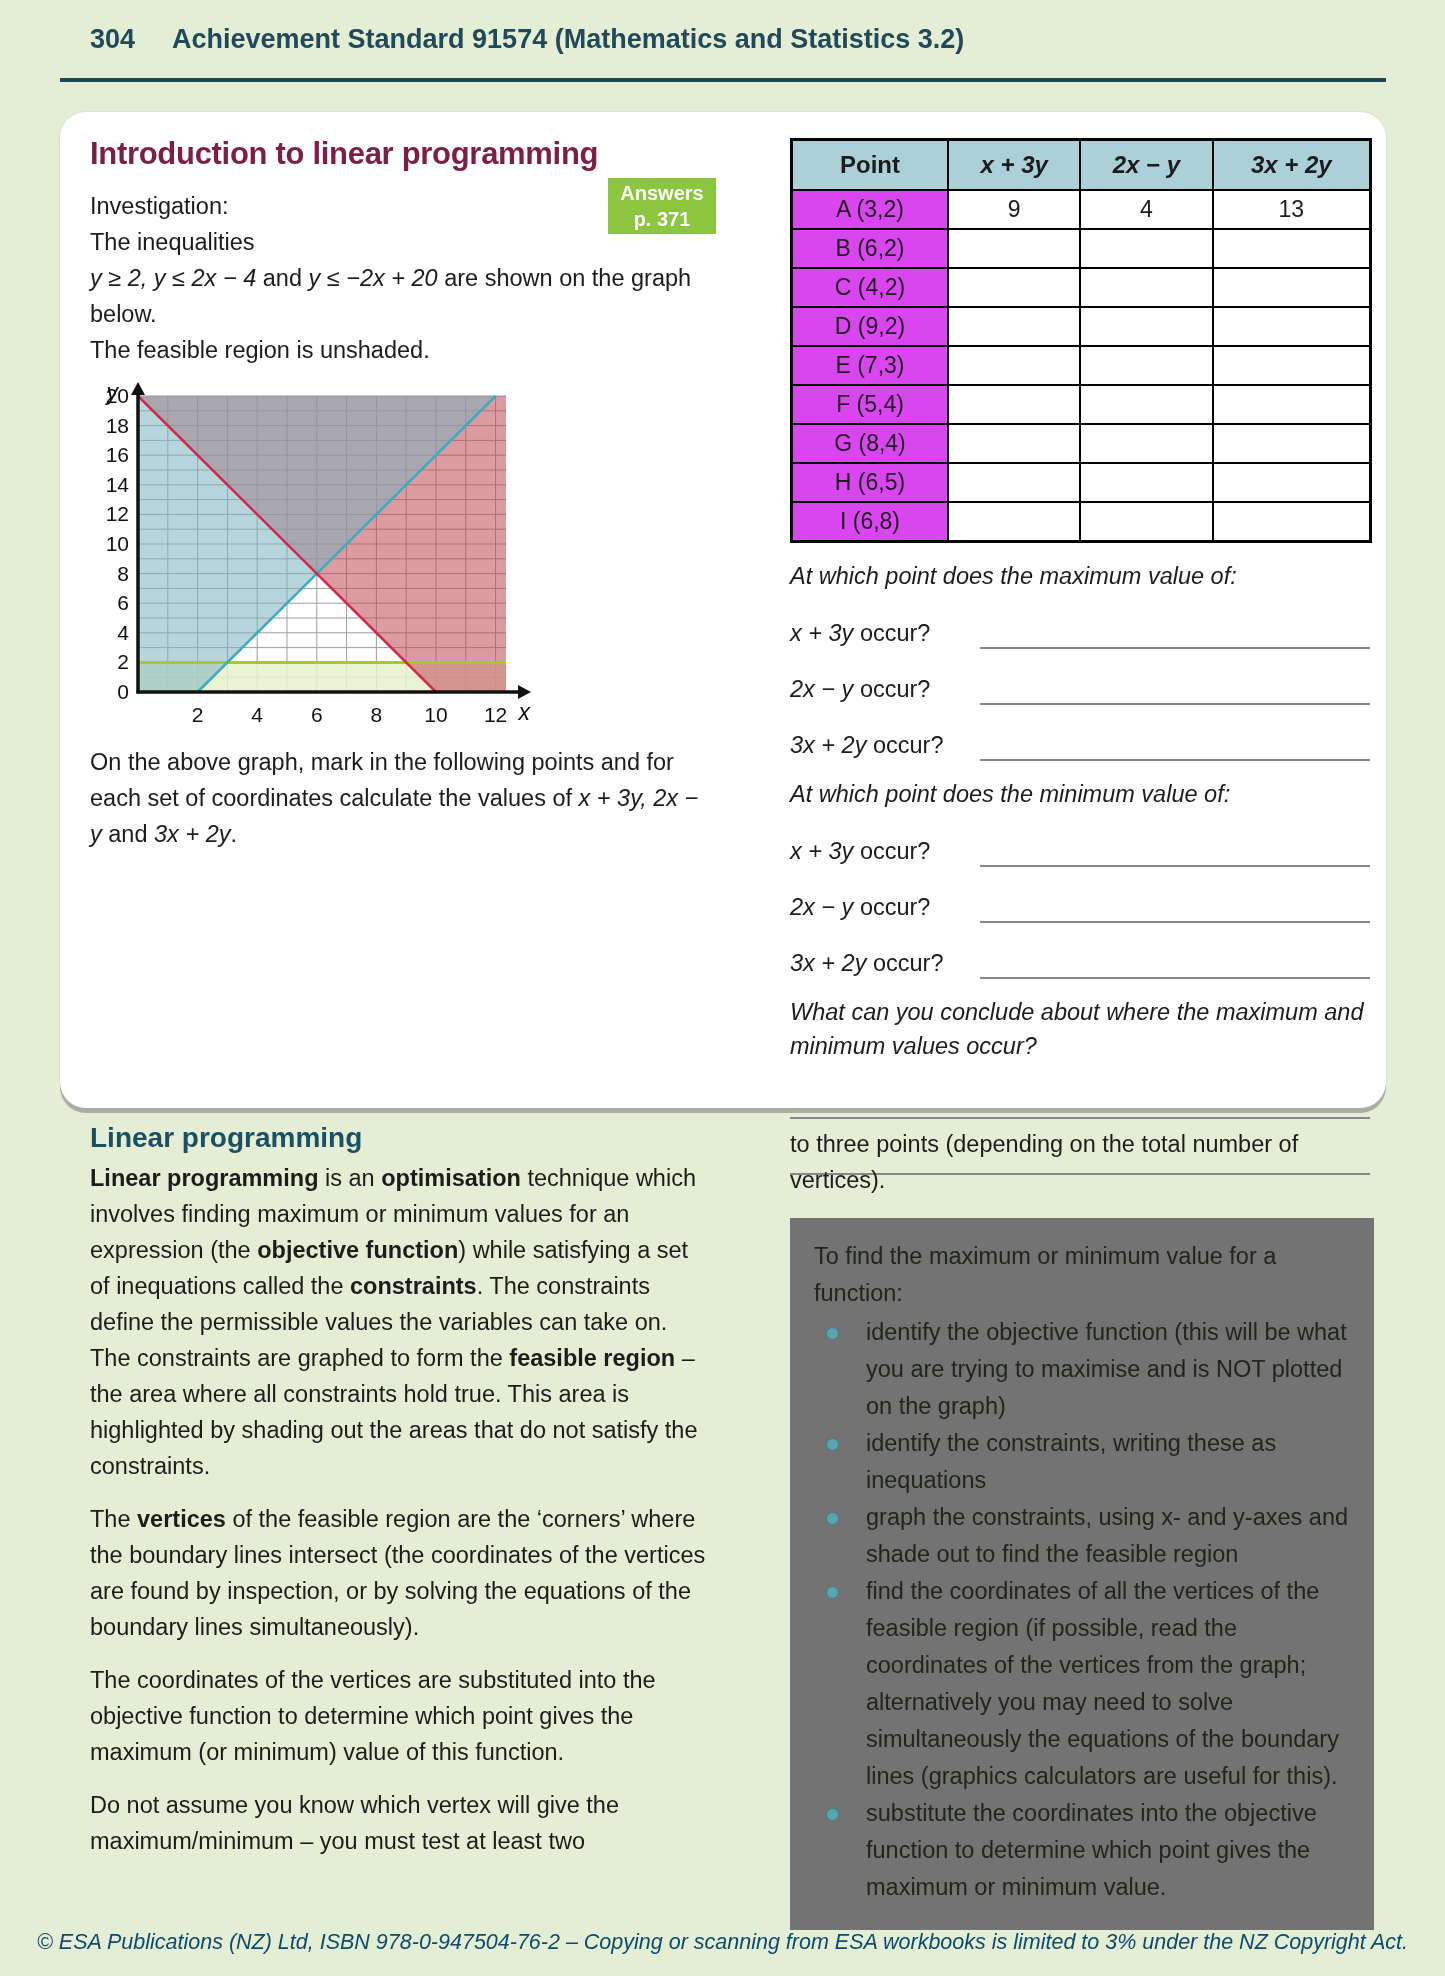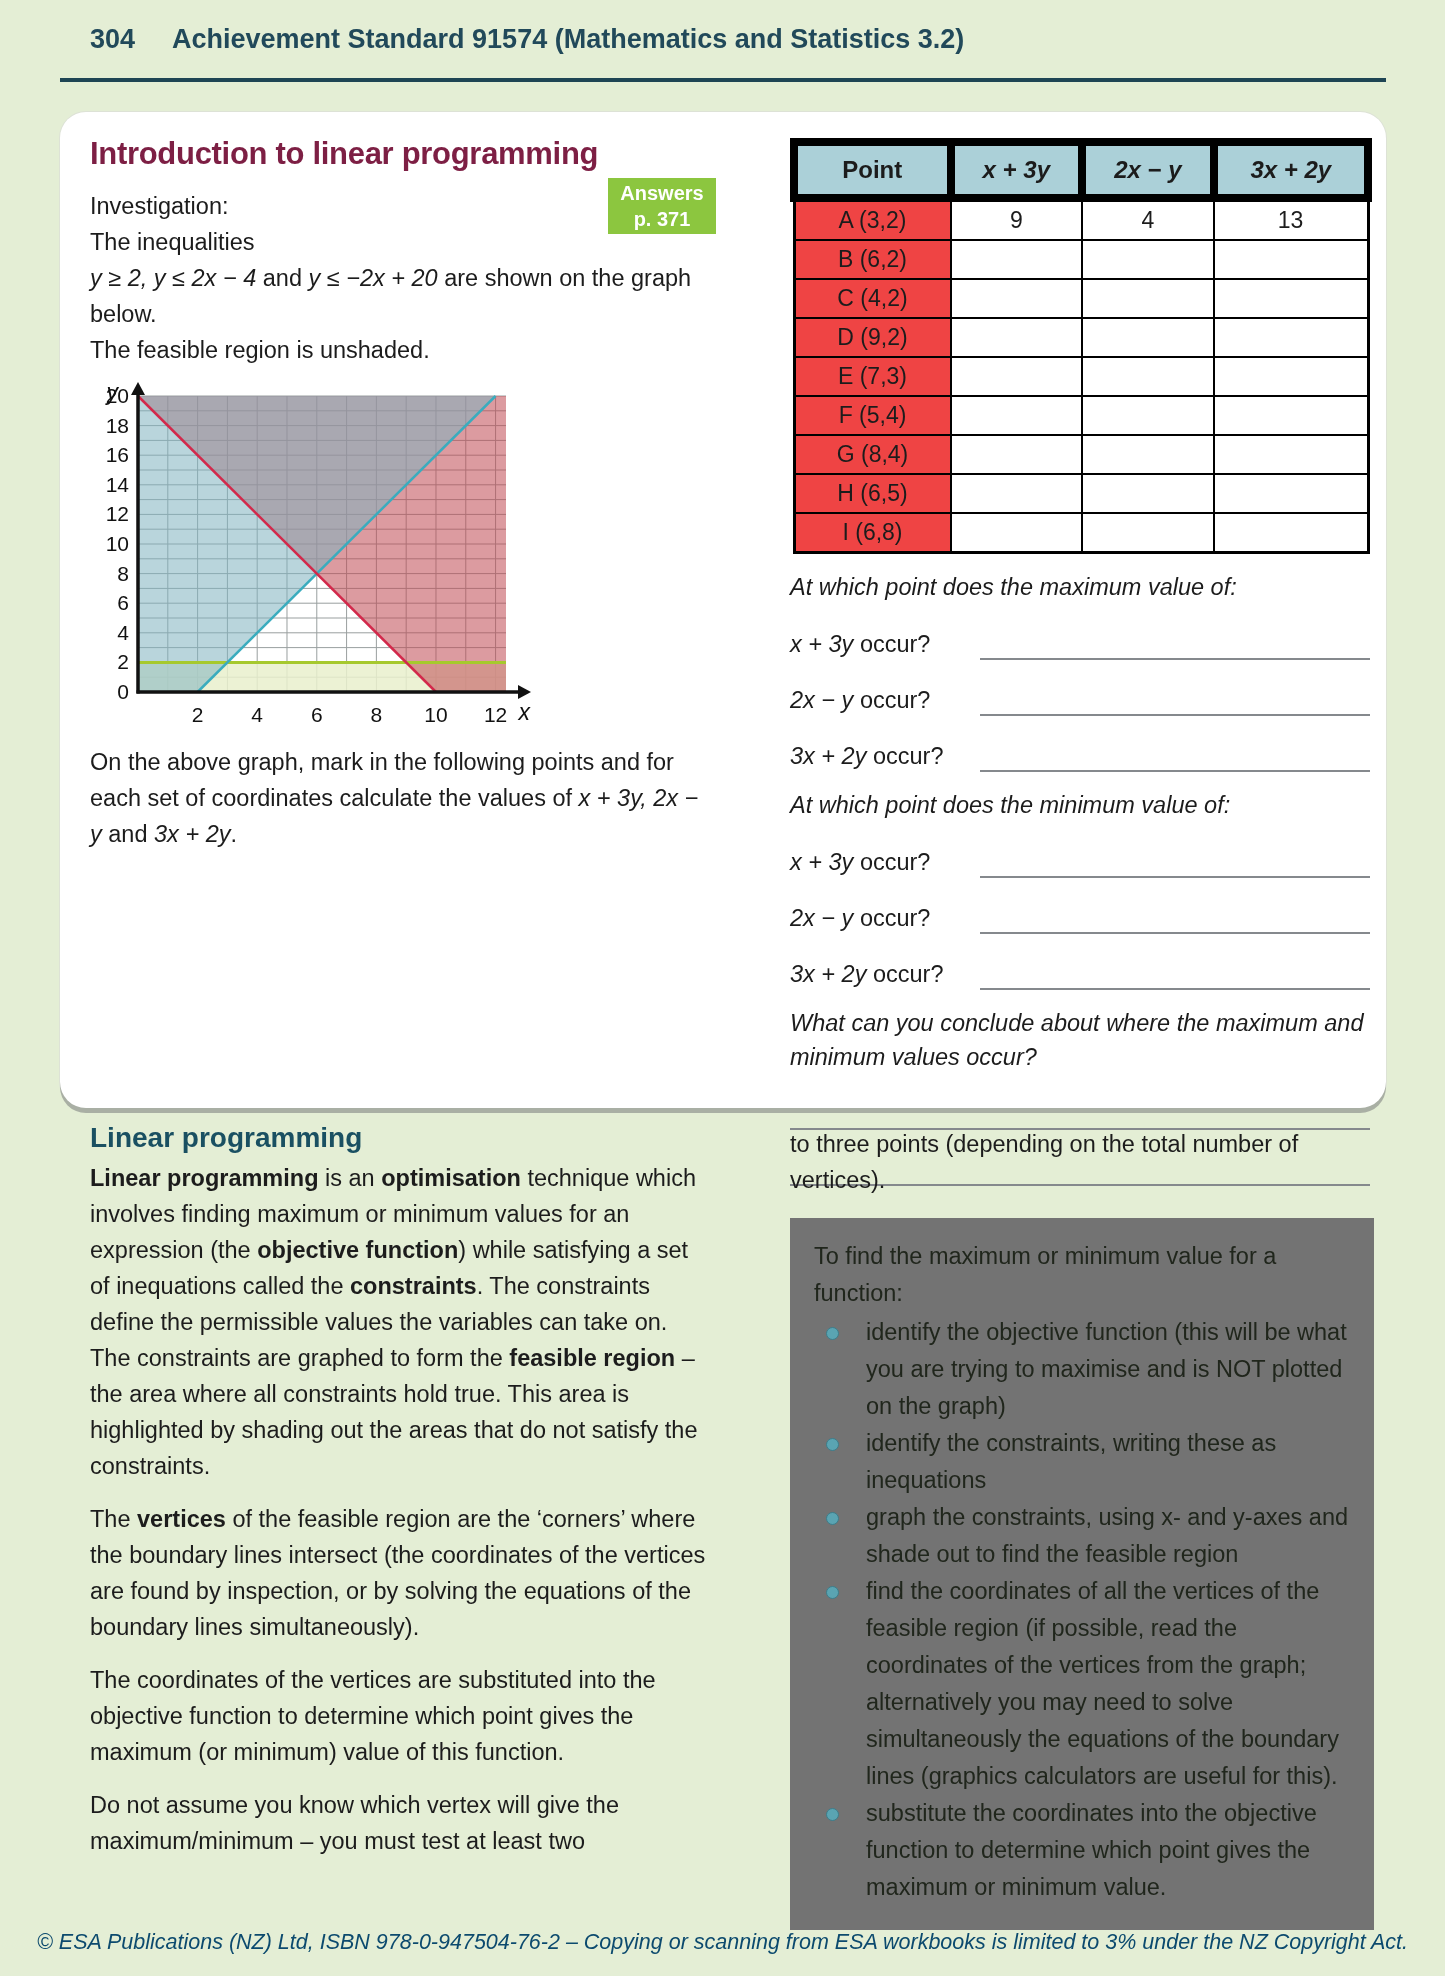--- a/index.html
+++ b/index.html
@@ -24,23 +24,23 @@
   .mt{margin-top:14px;}
   .m{font-style:italic;}
 
   
   #graph-svg{display:block;margin:14px 0 10px 2px;}
   #graph-svg text{font-family:"Liberation Sans",sans-serif;font-size:21px;fill:#111;}
   #graph-svg text.axis-label{font-style:italic;font-size:23px;}
 
   
   table.pts{border-collapse:collapse;width:582px;border:3px solid #000;}
-  table.pts th{background:#abd0d8;border:8px solid #000000;height:46px;font-size:24px;text-align:center;}
+  table.pts th{background:#abd0d8;border:2px solid #000000;height:46px;font-size:24px;text-align:center;}
   table.pts td{border:2px solid #000;height:35px;font-size:23px;text-align:center;}
-  table.pts td.pt{background:#ef4444;width:152px;}
+  table.pts td.pt{background:#d946ef;width:152px;}
 
   
   .prompt{font-size:23.5px;margin:16px 0 0 0;line-height:34px;font-style:italic;}
   .qrow{display:flex;align-items:center;margin-top:24px;}
   .qlabel{font-size:23.5px;width:184px;flex:none;}
   .blank{flex:1;border-bottom:2px solid #85898d;height:30px;margin-left:6px;}
   .fullline{border-bottom:2px solid #85898d;height:54px;}
 
   
   .lower-l{position:absolute;left:90px;top:1122px;width:616px;}

